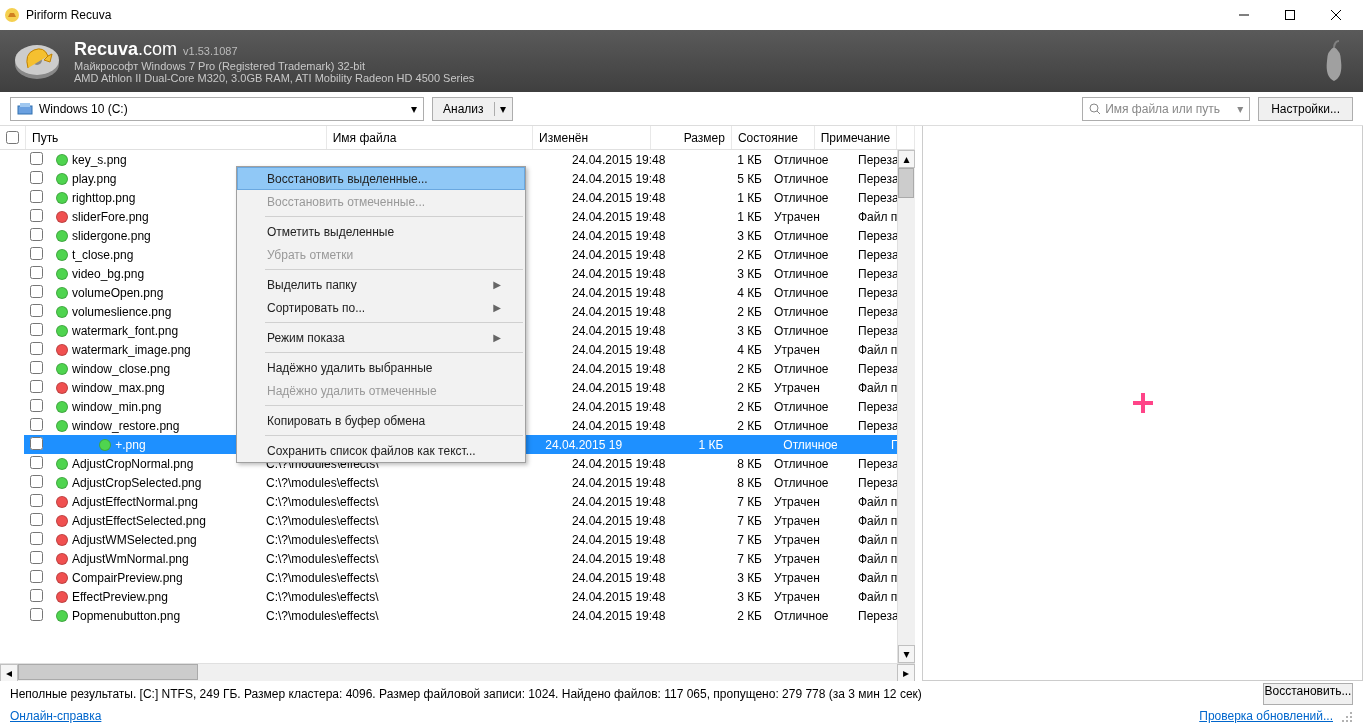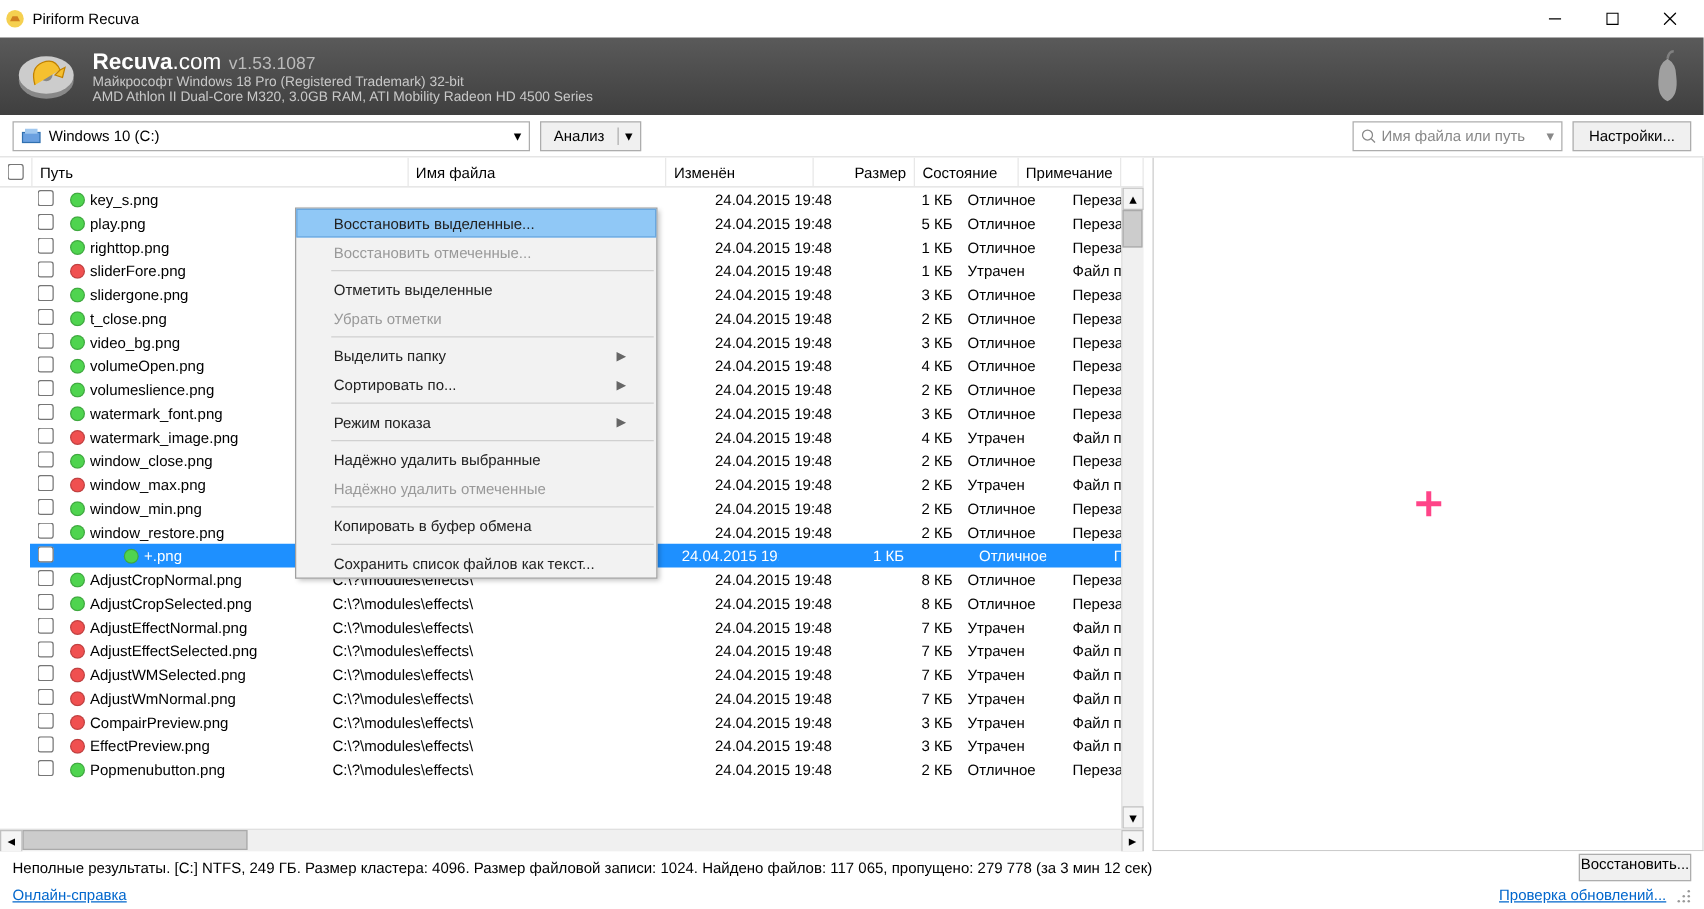--- a/index.html
+++ b/index.html
@@ -10,21 +10,21 @@
 .titlebar .app-icon { width: 16px; height: 16px; margin-right: 6px; }
 .titlebar .title { font-size: 12px; color: #000; }
 .titlebar .spacer { flex: 1; }
 .titlebar .winbtn { width: 46px; height: 30px; display: flex; align-items: center; justify-content: center; cursor: pointer; }
 
 
 .ribbon { height: 62px; background: linear-gradient(#5a5a5a,#3f3f3f); display: flex; align-items: center; padding: 4px 10px; color: #d0d0d0; }
 .ribbon .logo { width: 54px; height: 54px; margin-right: 10px; }
 .ribbon .brand { font-size: 18px; font-weight: 600; color: #fff; }
 .ribbon .brand small { font-size: 18px; font-weight: 400; }
-.ribbon .ver { font-size: 14px; color: #bbb; margin-left: 6px; }
+.ribbon .ver { font-size: 11px; color: #bbb; margin-left: 6px; }
 .ribbon .sub { font-size: 11px; color: #c8c8c8; }
 .ribbon .pear { margin-left: auto; width: 38px; height: 48px; }
 
 
 .toolbar { height: 34px; display: flex; align-items: center; padding: 4px 10px; gap: 8px; border-bottom: 1px solid #ddd; }
 .drive-select { width: 414px; height: 24px; border: 1px solid #adadad; background: #fff; display: flex; align-items: center; padding: 0 6px; font-size: 12px; }
 .drive-select .chev { margin-left: auto; }
 .analyze-btn { height: 24px; border: 1px solid #adadad; background: #f0f0f0; display: flex; align-items: center; }
 .analyze-btn .lbl { padding: 0 10px; }
 .analyze-btn .dd { width: 18px; border-left: 1px solid #adadad; display: flex; align-items: center; justify-content: center; }
@@ -123,21 +123,21 @@
 
 <div class="ribbon">
   <svg class="logo" viewBox="0 0 54 54">
     <ellipse cx="27" cy="30" rx="22" ry="15" fill="#888"></ellipse>
     <ellipse cx="27" cy="26" rx="22" ry="15" fill="#ccc"></ellipse>
     <circle cx="27" cy="26" r="5" fill="#888"></circle>
     <path d="M18 34 Q14 20 24 16 Q34 12 38 22 L34 26 L40 28 L42 20 L38 22" fill="#f5c030" stroke="#c08000" stroke-width="1"></path>
   </svg>
   <div>
     <div><span class="brand">Recuva</span><span class="brand"><small>.com</small></span><span class="ver">v1.53.1087</span></div>
-    <div class="sub">Майкрософт Windows 18 Pro (Registered Trademark) 32-bit</div>
+    <div class="sub">Майкрософт Windows 7 Pro (Registered Trademark) 32-bit</div>
     <div class="sub">AMD Athlon II Dual-Core M320, 3.0GB RAM, ATI Mobility Radeon HD 4500 Series</div>
   </div>
   <svg class="pear" viewBox="0 0 38 48">
     <path d="M19 10 Q12 14 12 24 Q10 40 19 44 Q28 40 26 24 Q26 14 19 10" fill="#a0a0a0"></path>
     <path d="M19 10 Q20 4 24 4" stroke="#808080" stroke-width="2" fill="none"></path>
   </svg>
 </div>
 
 <div class="toolbar">
   <div class="drive-select">

